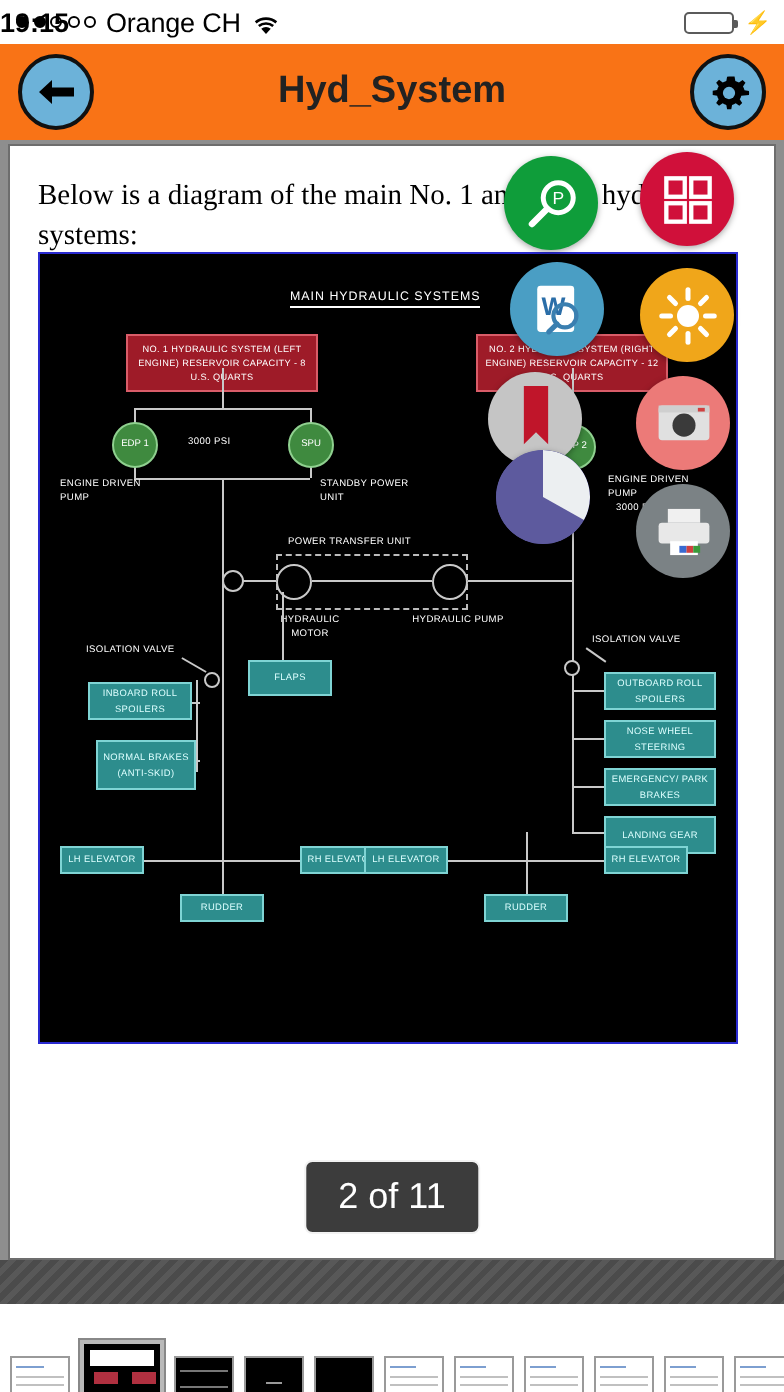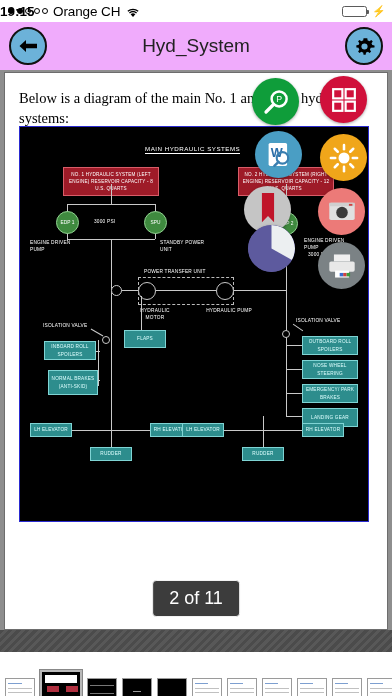--- a/index.html
+++ b/index.html
@@ -33,21 +33,21 @@
     content: ""; position: absolute; right: -3px; top: 3.5px;
     width: 2px; height: 4px; background: #5b5b5b; border-radius: 0 1px 1px 0;
   }
   .sb-batt-fill { height: 100%; background: #4cd964; border-radius: 1px; }
   .sb-bolt { font-size: 11px; margin-left: 3px; }
 
   
   .navbar {
     height: 48px; width: 100%;
     display: flex; align-items: center; justify-content: center;
-    position: relative; background: #f0abfc;
+    position: relative; background: #f97316; font-weight: bold;
   }
   .nav-title { font-size: 19px; color: #222; }
   .circle-btn {
     position: absolute; width: 38px; height: 38px; border-radius: 50%;
     background: #6cb2d9; border: 2px solid #111;
     display: flex; align-items: center; justify-content: center;
   }
   .circle-btn.left { left: 9px; }
   .circle-btn.right { right: 9px; }
   .arrow-ico { width: 22px; height: 14px; }

